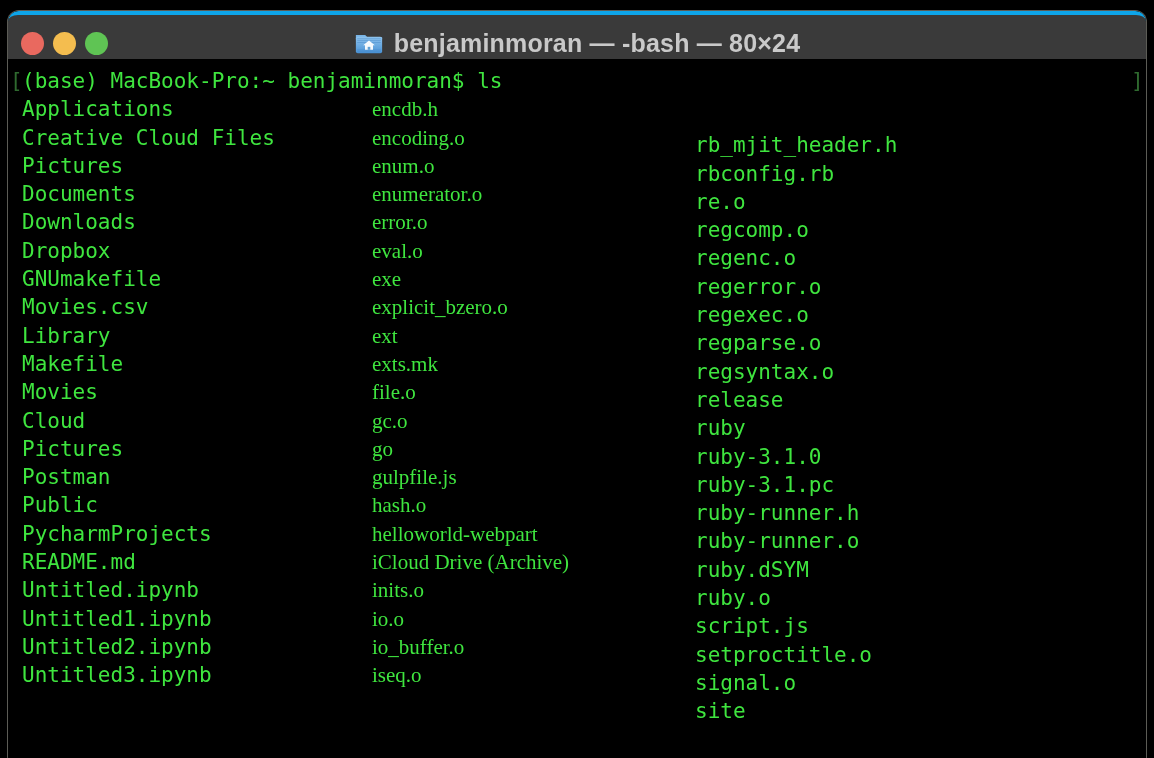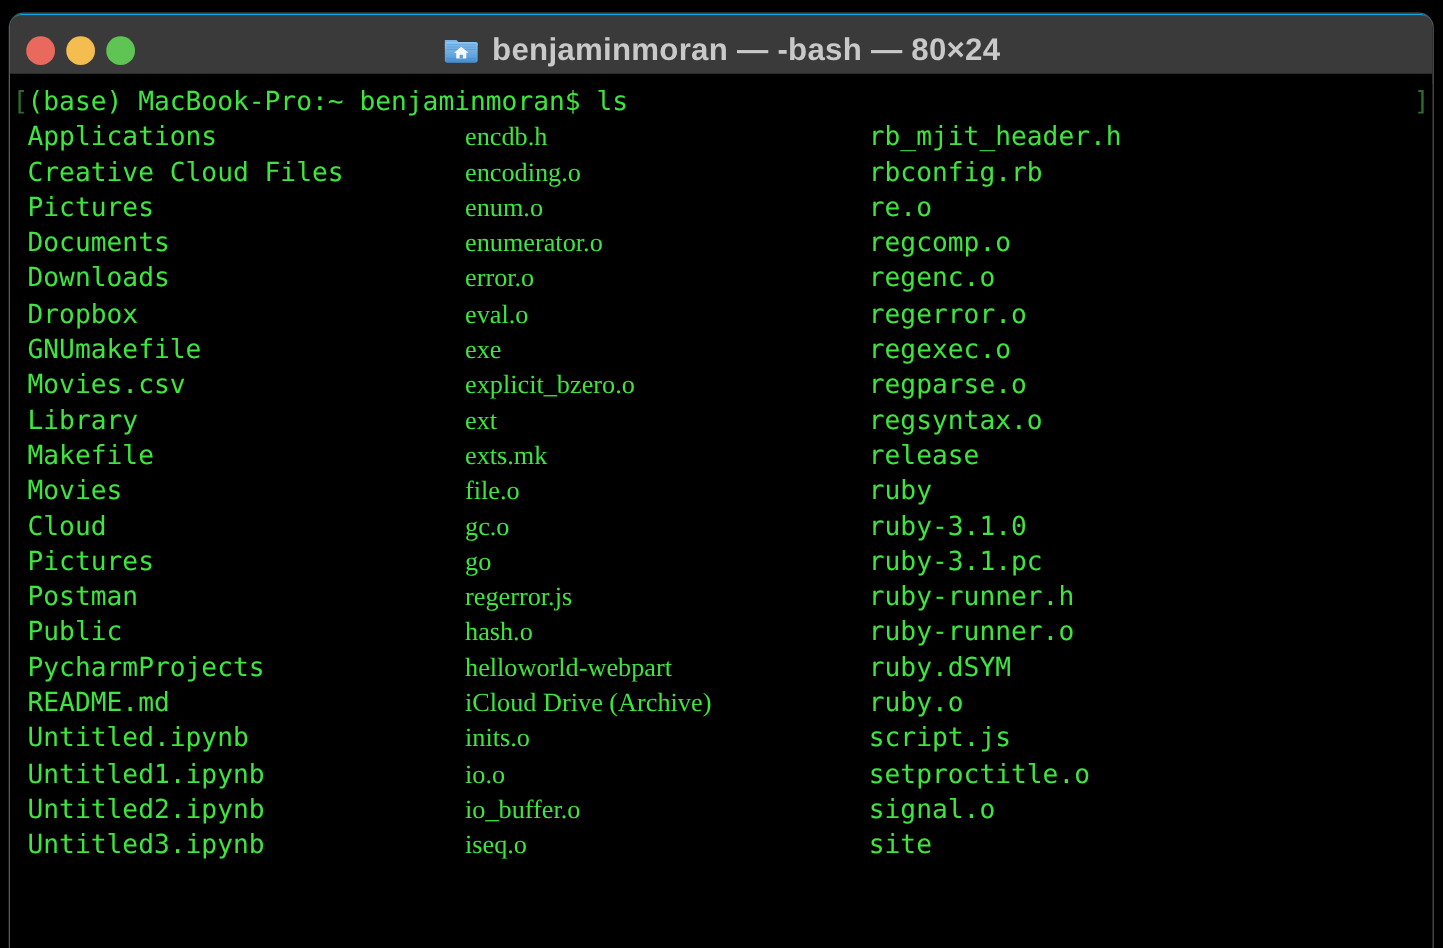--- a/index.html
+++ b/index.html
@@ -24,21 +24,21 @@
     background: #000000;
     box-shadow: 0 0 0 1px #5c5c56;
     overflow: hidden;
   }
 
   
   .titlebar {
     position: relative;
     height: 48px;
     background: #3a3a3a;
-    border-top: 1px solid #0ea5e9;
+    border-top: 4px solid #0ea5e9;
     border-radius: 10px 10px 0 0;
     display: flex;
     align-items: center;
     box-sizing: border-box;
   }
 
   .traffic-lights {
     position: absolute;
     left: 13px;
     top: 0;
@@ -112,21 +112,21 @@
     color: #3fe53f;
   }
 
   .cell {
     position: absolute;
     top: 0;
     white-space: pre;
   }
   .col0 { left: 14px; text-align: right; }
   .col1 { left: 364px; font-family: Liberation Serif, serif; }
-  .col2 { left: 687px; }
+  .col2 { left: 687px; margin-top: 36px; }
 
   .edge-mark {
     position: absolute;
     top: 0;
     color: #2f6a2f;
     white-space: pre;
     font-family: "DejaVu Sans Mono", monospace;
     font-size: 21px;
   }
   .edge-left  { left: 2px; }
@@ -239,21 +239,21 @@
         <span class="cell col1">gc.o</span>
         <span class="cell col2">ruby-3.1.0</span>
       </div>
       <div class="line">
         <span class="cell col0">Pictures</span>
         <span class="cell col1">go</span>
         <span class="cell col2">ruby-3.1.pc</span>
       </div>
       <div class="line">
         <span class="cell col0">Postman</span>
-        <span class="cell col1">regerror.js</span>
+        <span class="cell col1">gulpfile.js</span>
         <span class="cell col2">ruby-runner.h</span>
       </div>
       <div class="line">
         <span class="cell col0">Public</span>
         <span class="cell col1">hash.o</span>
         <span class="cell col2">ruby-runner.o</span>
       </div>
       <div class="line">
         <span class="cell col0">PycharmProjects</span>
         <span class="cell col1">helloworld-webpart</span>

